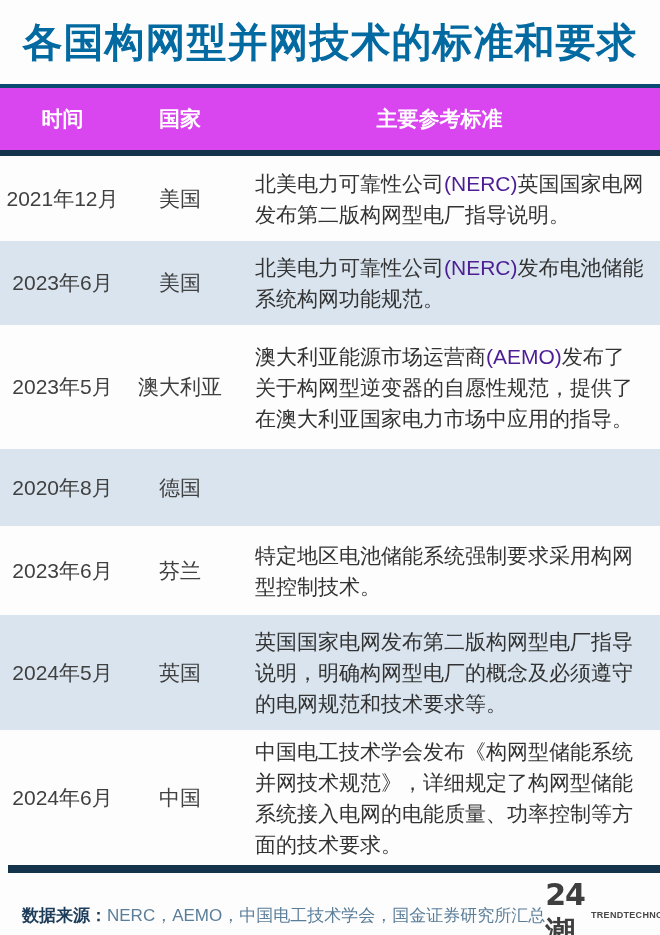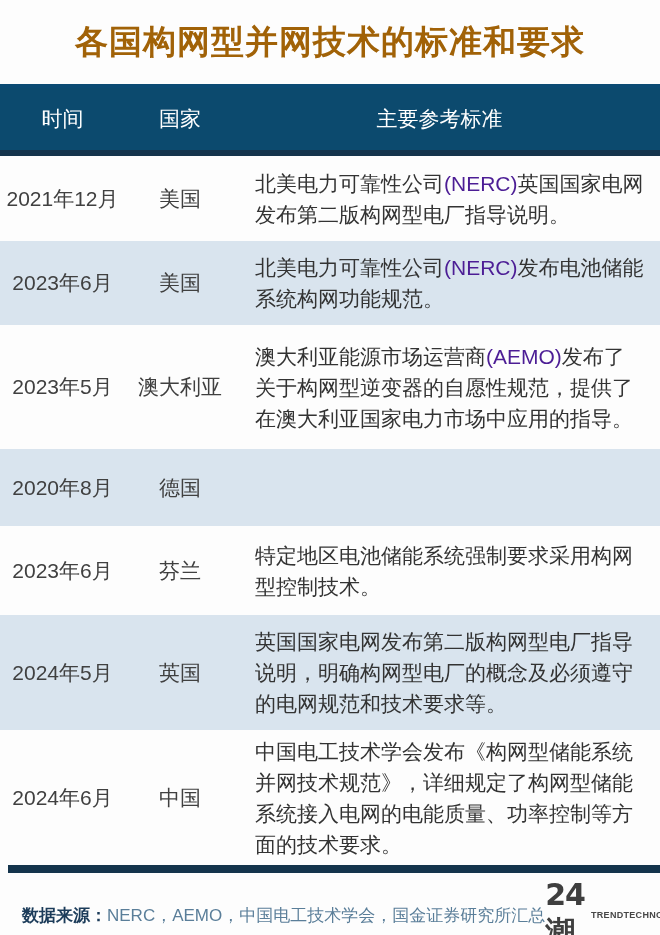--- a/index.html
+++ b/index.html
@@ -4,26 +4,26 @@
 <style>
   html,body{margin:0;padding:0;background:#ffffff;}
   .page{
     width:660px;height:935px;background:#fdfdfd;overflow:hidden;position:relative;
     font-family:"Liberation Sans","DejaVu Sans",sans-serif;
   }
   .title-wrap{
     height:84px;display:flex;align-items:center;justify-content:center;background:#fdfdfd;
   }
   .title{
-    font-size:33px;font-weight:800;color:#a16207;letter-spacing:1px;white-space:nowrap;
+    font-size:40px;font-weight:800;color:#0369a1;letter-spacing:1px;white-space:nowrap;
   }
   .thead{
-    display:flex;align-items:center;height:62px;background:#0c4a6e;
+    display:flex;align-items:center;height:62px;background:#d946ef;
     border-top:4px solid #0b4a73;border-bottom:6px solid #14344c;
-    color:#ffffff;font-weight:normal;font-size:21px;
+    color:#ffffff;font-weight:bold;font-size:21px;
   }
   .c1{width:125px;text-align:center;flex:0 0 auto;}
   .c2{width:110px;text-align:center;flex:0 0 auto;}
   .c3{flex:1 1 auto;text-align:left;padding-left:20px;padding-right:16px;}
   .thead .c3{text-align:center;padding-left:0;padding-right:16px;}
   .trow{
     display:flex;align-items:center;font-size:21px;color:#333333;background:#fdfdfd;
   }
   .trow.alt{background:#d9e4ee;}
   .trow .c1,.trow .c2{font-size:21px;color:#404040;}

